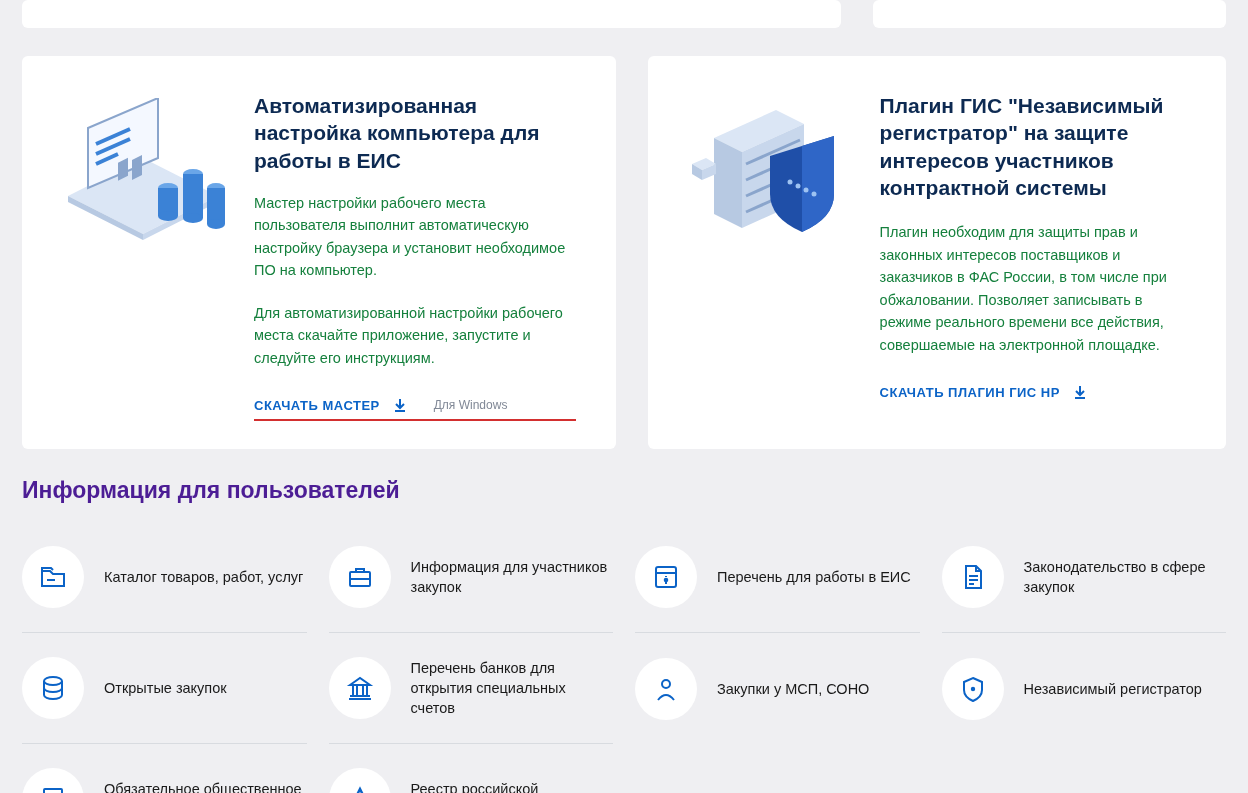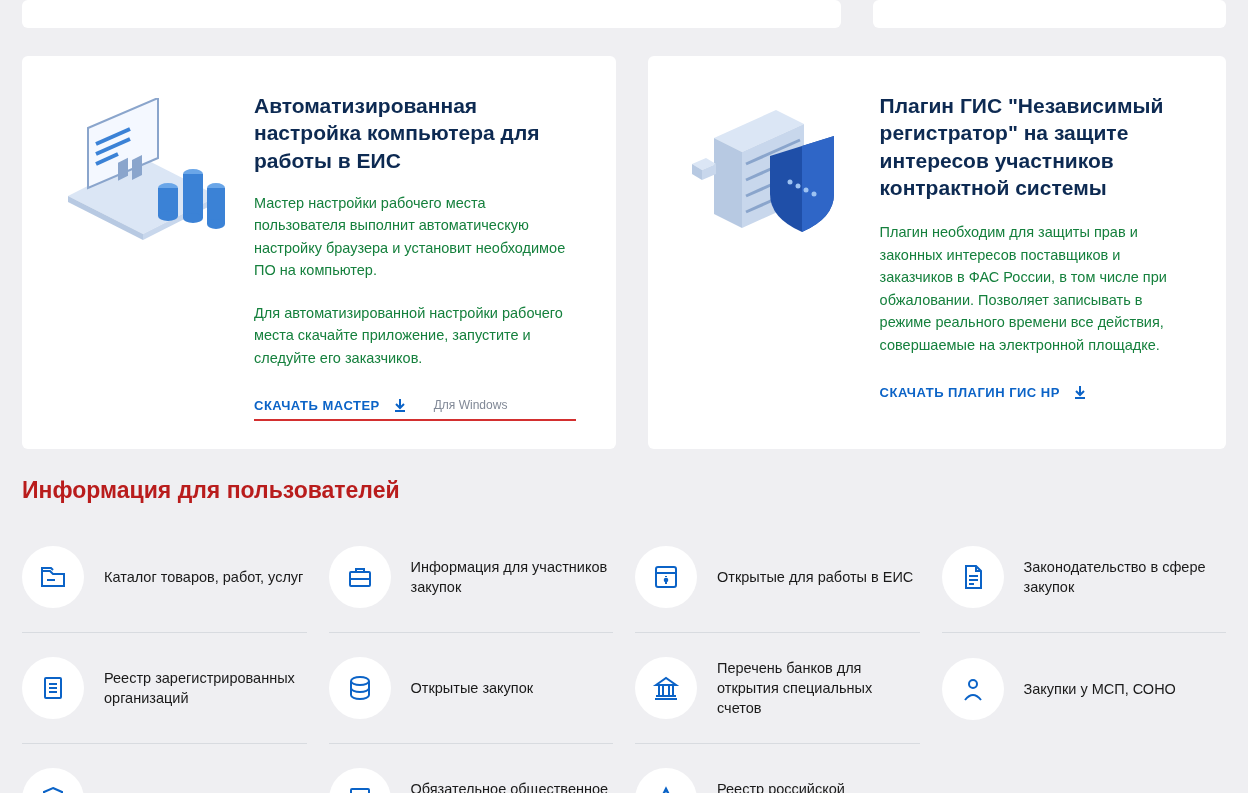--- a/index.html
+++ b/index.html
@@ -76,21 +76,21 @@
     background: #d32f2f;
   }
   .download-hint {
     color: #808896;
     font-size: 12px;
   }
   .dl-icon { display: inline-block; }
   .section-title {
     font-size: 23px;
     font-weight: 700;
-    color: #b91c1c;
+    color: #4c1d95;
     padding: 28px 22px 18px 22px;
   }
   .grid {
     display: grid;
     grid-template-columns: repeat(4, 1fr);
     column-gap: 22px;
     row-gap: 0;
     padding: 0 22px;
   }
   .info-item {
@@ -165,21 +165,21 @@
           <g fill="#8aa5cc">
             <rect x="60" y="94" width="10" height="18" transform="skewY(-26)"></rect>
             <rect x="74" y="98" width="10" height="20" transform="skewY(-26)"></rect>
           </g>
         </g>
       </svg>
     </div>
     <div class="card-body">
       <h3 class="card-title">Автоматизированная настройка компьютера для работы в ЕИС</h3>
       <p class="card-text">Мастер настройки рабочего места пользователя выполнит автоматическую настройку браузера и установит необходимое ПО на компьютер.</p>
-      <p class="card-text">Для автоматизированной настройки рабочего места скачайте приложение, запустите и следуйте его заказчиков.</p>
+      <p class="card-text">Для автоматизированной настройки рабочего места скачайте приложение, запустите и следуйте его инструкциям.</p>
       <div class="download-row">
         <a class="download-link download-underline">
           <span>СКАЧАТЬ МАСТЕР</span>
           <span class="dl-icon">
             <svg width="16" height="16" viewBox="0 0 16 16" fill="none" stroke="#0b63c7" stroke-width="2">
               <path d="M8 2 L8 10"></path>
                 <path d="M4 7 L8 11 L12 7"></path>
                 <path d="M3 14 L13 14"></path>
             </svg>
           </span>
@@ -265,47 +265,36 @@
   <div class="info-item">
     <div class="info-icon">
       <svg width="30" height="30" viewBox="0 0 30 30" fill="none" stroke="#0b63c7" stroke-width="2">
         <rect x="5" y="5" width="20" height="20" rx="2"></rect>
         <line x1="5" y1="11" x2="25" y2="11"></line>
         <circle cx="15" cy="18" r="1.3" fill="#0b63c7"></circle>
           <line x1="15" y1="14" x2="15" y2="15"></line>
         <line x1="15" y1="19" x2="15" y2="22"></line>
       </svg>
     </div>
-    <div class="info-label">Открытые для работы в ЕИС</div>
+    <div class="info-label">Перечень для работы в ЕИС</div>
   </div>
 
   <div class="info-item">
     <div class="info-icon">
       <svg width="30" height="30" viewBox="0 0 30 30" fill="none" stroke="#0b63c7" stroke-width="2">
         <path d="M8 4 h10 l5 5 v17 H8 Z"></path>
           <path d="M18 4 v5 h5"></path>
         <line x1="11" y1="14" x2="20" y2="14"></line>
           <line x1="11" y1="18" x2="20" y2="18"></line>
           <line x1="11" y1="22" x2="16" y2="22"></line>
       </svg>
     </div>
     <div class="info-label">Законодательство в сфере закупок</div>
   </div>
 
-  <div class="info-item">
-    <div class="info-icon">
-      <svg width="30" height="30" viewBox="0 0 30 30" fill="none" stroke="#0b63c7" stroke-width="2">
-        <rect x="7" y="5" width="16" height="20" rx="1"></rect>
-        <line x1="11" y1="11" x2="19" y2="11"></line>
-          <line x1="11" y1="15" x2="19" y2="15"></line>
-          <line x1="11" y1="19" x2="19" y2="19"></line>
-      </svg>
-    </div>
-    <div class="info-label">Реестр зарегистрированных организаций</div>
-  </div>
 
   <div class="info-item">
     <div class="info-icon">
       <svg width="30" height="30" viewBox="0 0 30 30" fill="none" stroke="#0b63c7" stroke-width="2">
         <ellipse cx="15" cy="8" rx="9" ry="4"></ellipse>
         <path d="M6 8 v7 a9 4 0 0 0 18 0 V8"></path>
         <path d="M6 15 v7 a9 4 0 0 0 18 0 V15"></path>
       </svg>
     </div>
     <div class="info-label">Открытые закупок</div>

